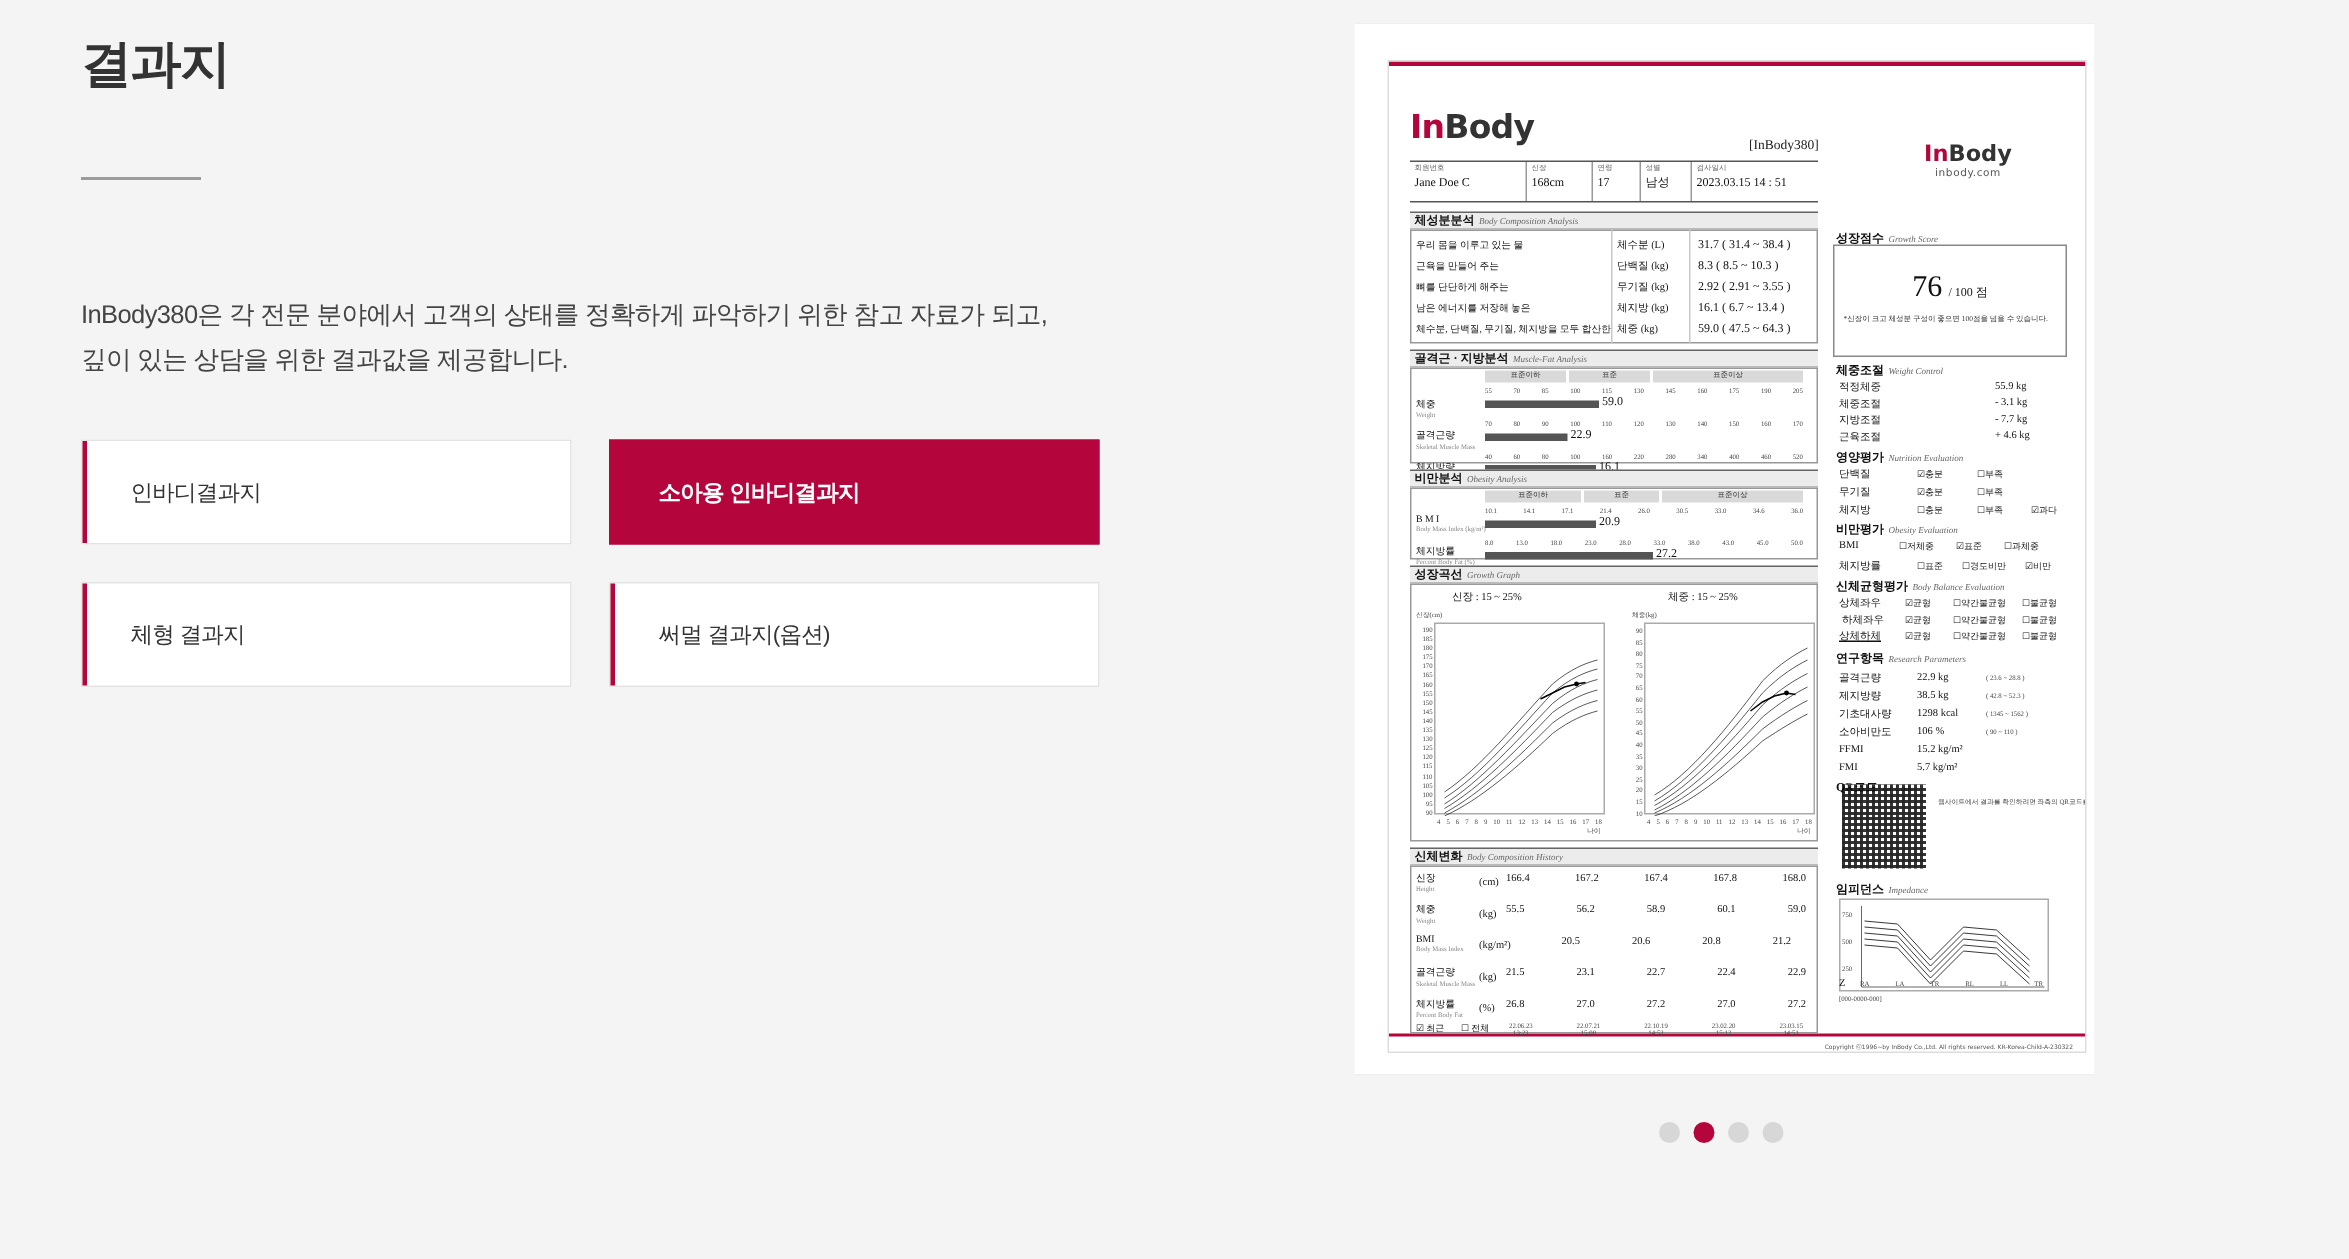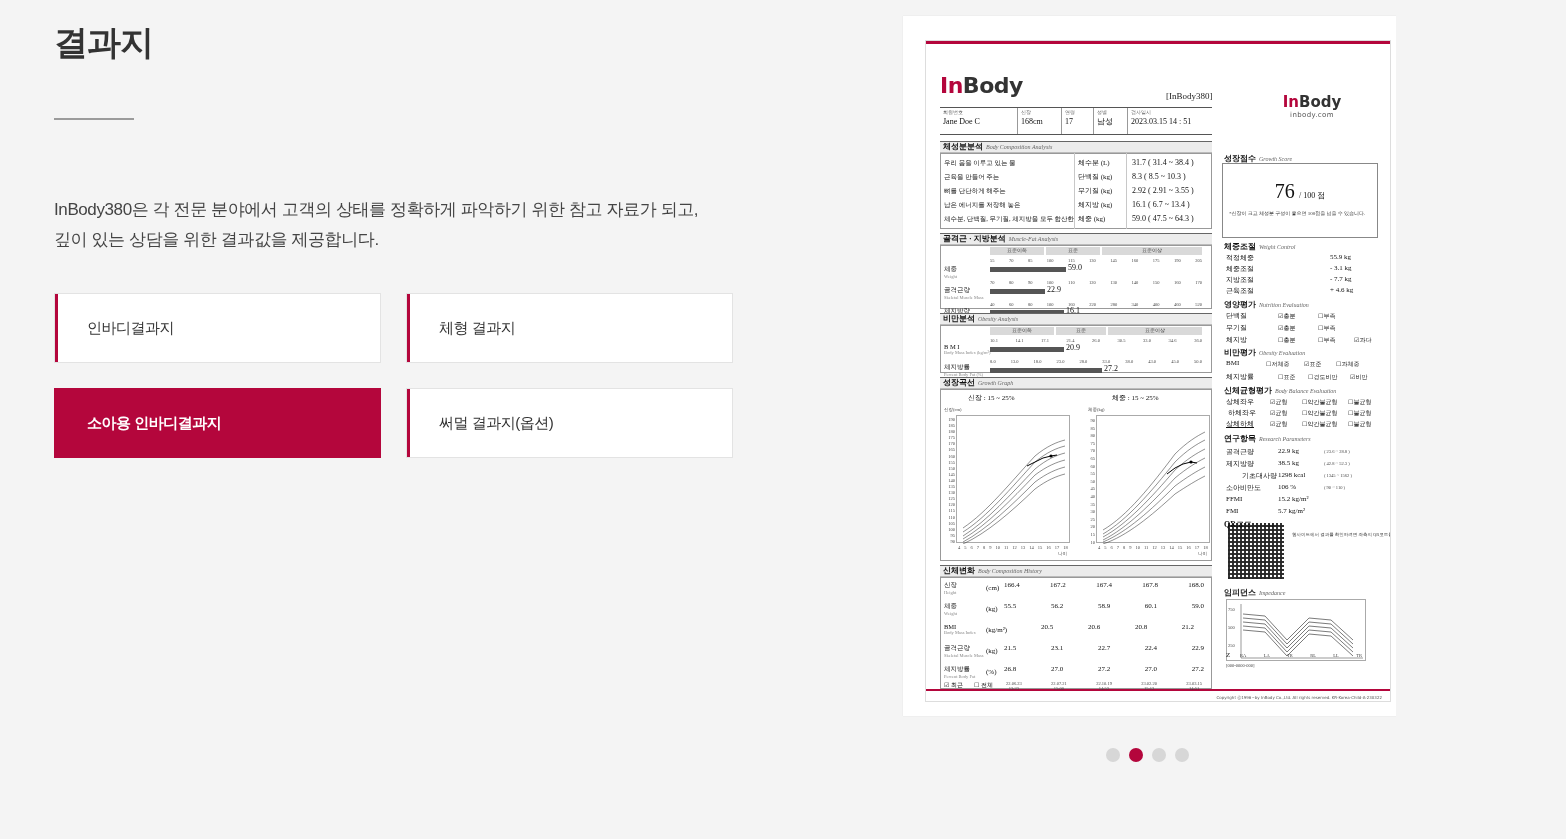--- a/index.html
+++ b/index.html
@@ -315,27 +315,27 @@
     <div class="lead">
       <div>InBody380은 각 전문 분야에서 고객의 상태를 정확하게 파악하기 위한 참고 자료가 되고,</div>
       <div>깊이 있는 상담을 위한 결과값을 제공합니다.</div>
     </div>
 
     <div class="tab-grid">
       <div class="tab-card">
         <span class="bar"></span>
         <span class="label">인바디결과지</span>
       </div>
+      <div class="tab-card active">
+        <span class="bar"></span>
+        <span class="label">소아용 인바디결과지</span>
+      </div>
       <div class="tab-card">
         <span class="bar"></span>
         <span class="label">체형 결과지</span>
-      </div>
-      <div class="tab-card active">
-        <span class="bar"></span>
-        <span class="label">소아용 인바디결과지</span>
       </div>
       <div class="tab-card">
         <span class="bar"></span>
         <span class="label">써멀 결과지(옵션)</span>
       </div>
     </div>
   </div>
 
   <div class="sheet-wrap">
     <div class="sheet">
@@ -753,21 +753,21 @@
 
       <div class="sec" style="left:298px; top:392px;">
         <span>연구항목</span><i>Research Parameters</i>
       </div>
       <div class="val small" style="left:300px; top:406px;">골격근량</div>
       <div class="val small" style="left:352px; top:406px;">22.9  kg</div>
       <div class="tick" style="left:398px; top:408px;">( 23.6 ~ 28.8 )</div>
       <div class="val small" style="left:300px; top:418px;">제지방량</div>
       <div class="val small" style="left:352px; top:418px;">38.5  kg</div>
       <div class="tick" style="left:398px; top:420px;">( 42.8 ~ 52.3 )</div>
-      <div class="val small" style="left:300px; top:430px;margin-left:16px;">기초대사량</div>
+      <div class="val small" style="left:300px; top:430px;">기초대사량</div>
       <div class="val small" style="left:352px; top:430px;">1298 kcal</div>
       <div class="tick" style="left:398px; top:432px;">( 1345 ~ 1562 )</div>
       <div class="val small" style="left:300px; top:442px;">소아비만도</div>
       <div class="val small" style="left:352px; top:442px;">106  %</div>
       <div class="tick" style="left:398px; top:444px;">(   90 ~ 110   )</div>
       <div class="val small" style="left:300px; top:454px;">FFMI</div>
       <div class="val small" style="left:352px; top:454px;">15.2  kg/m²</div>
       <div class="val small" style="left:300px; top:466px;">FMI</div>
       <div class="val small" style="left:352px; top:466px;">5.7  kg/m²</div>
 

